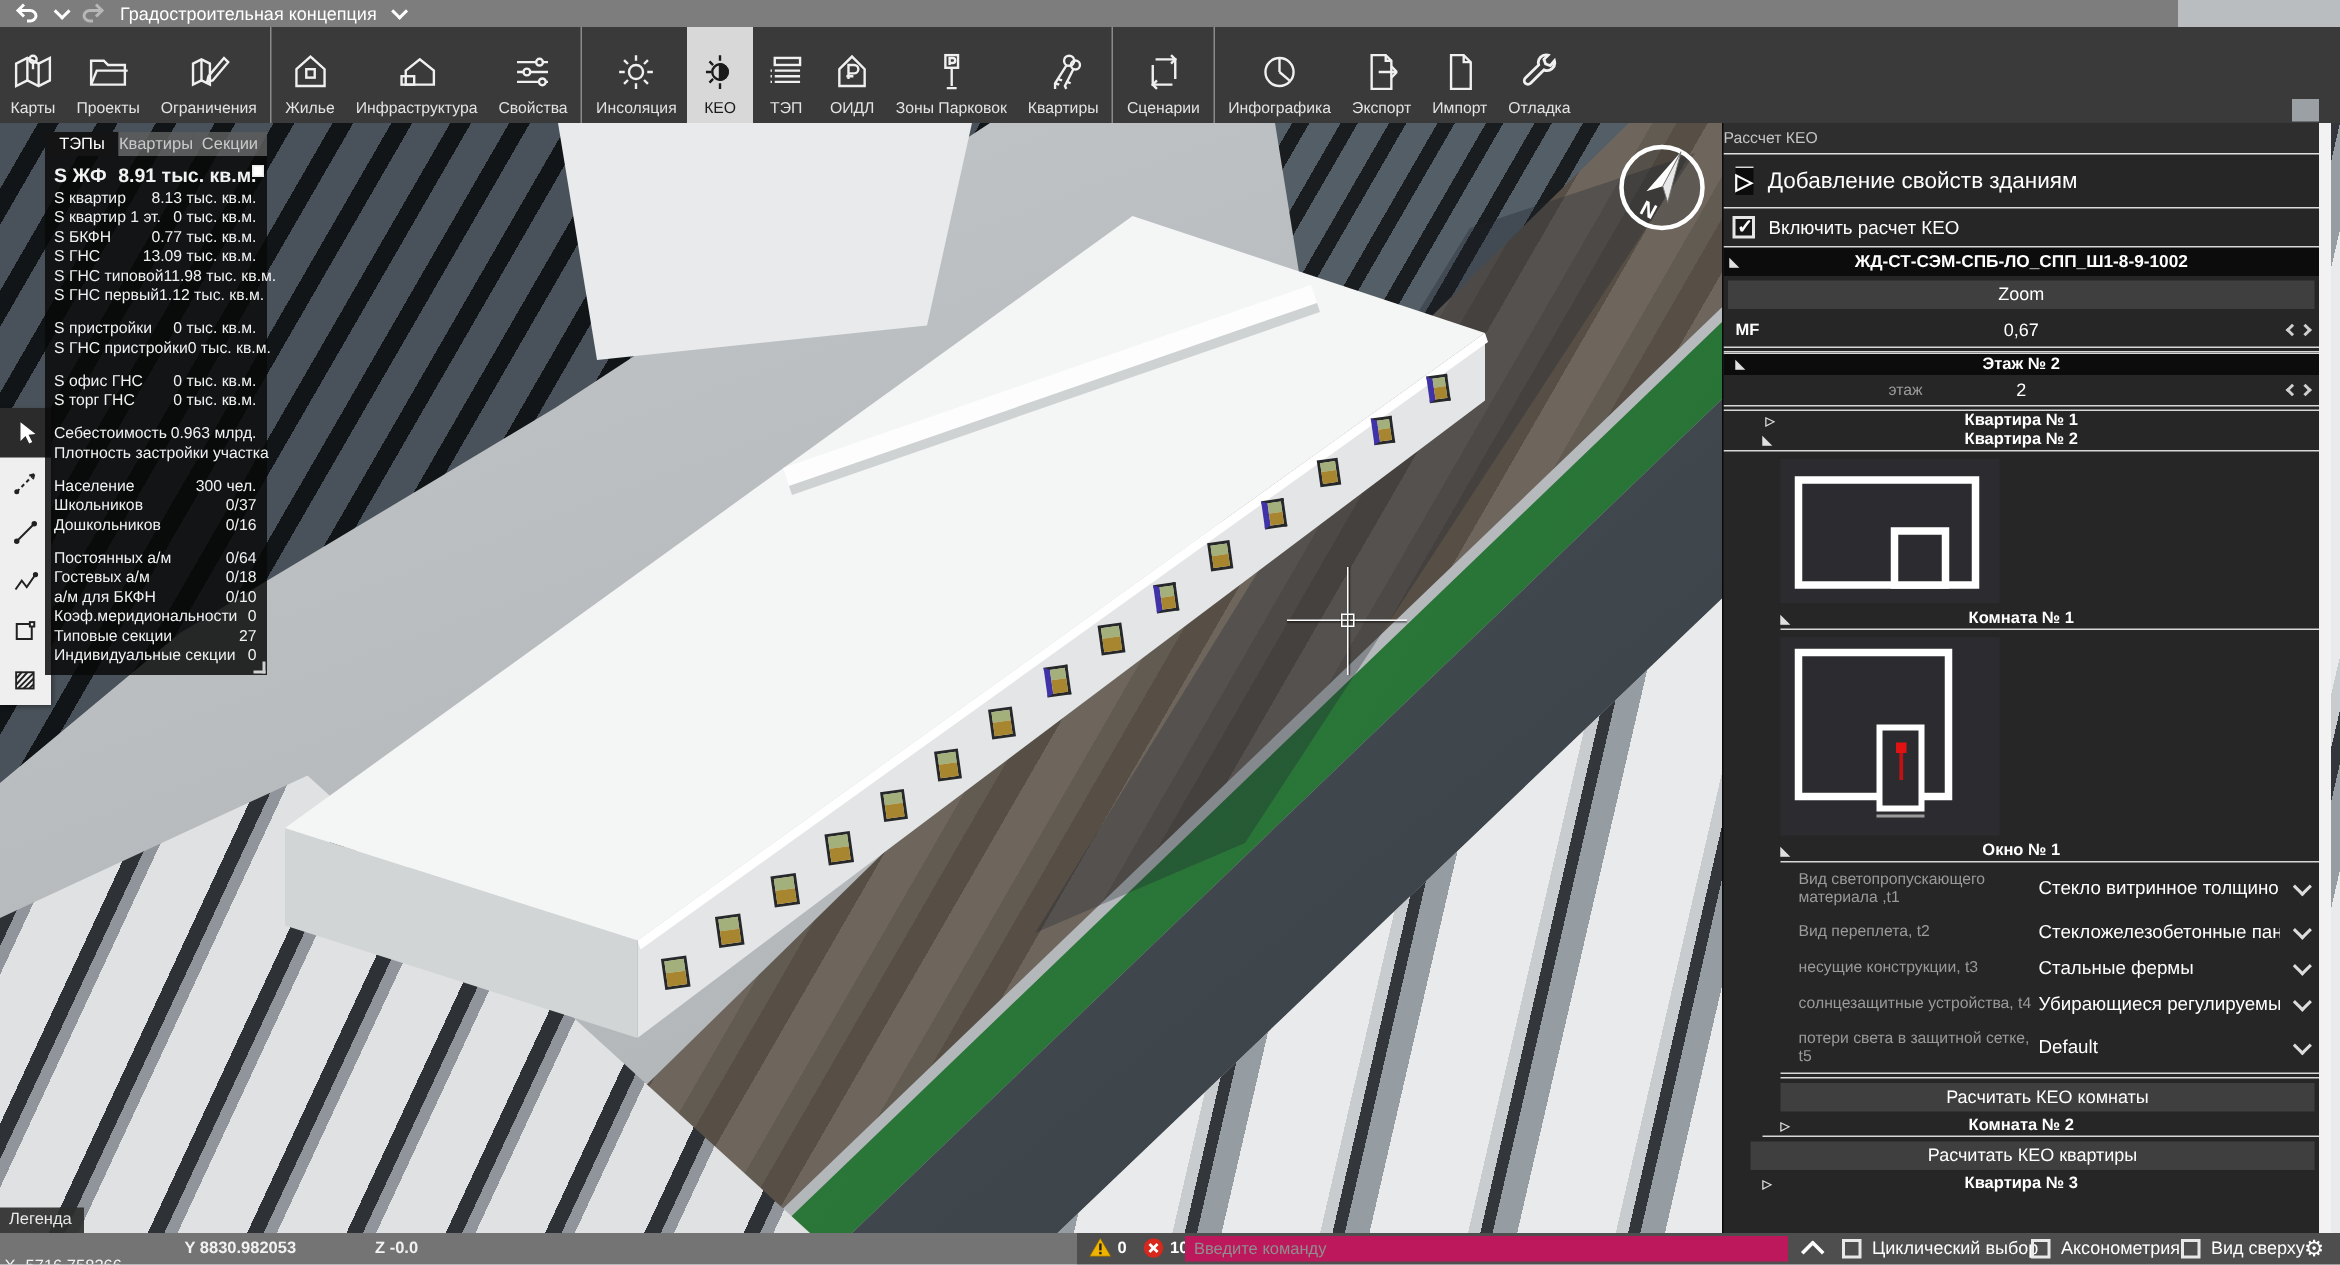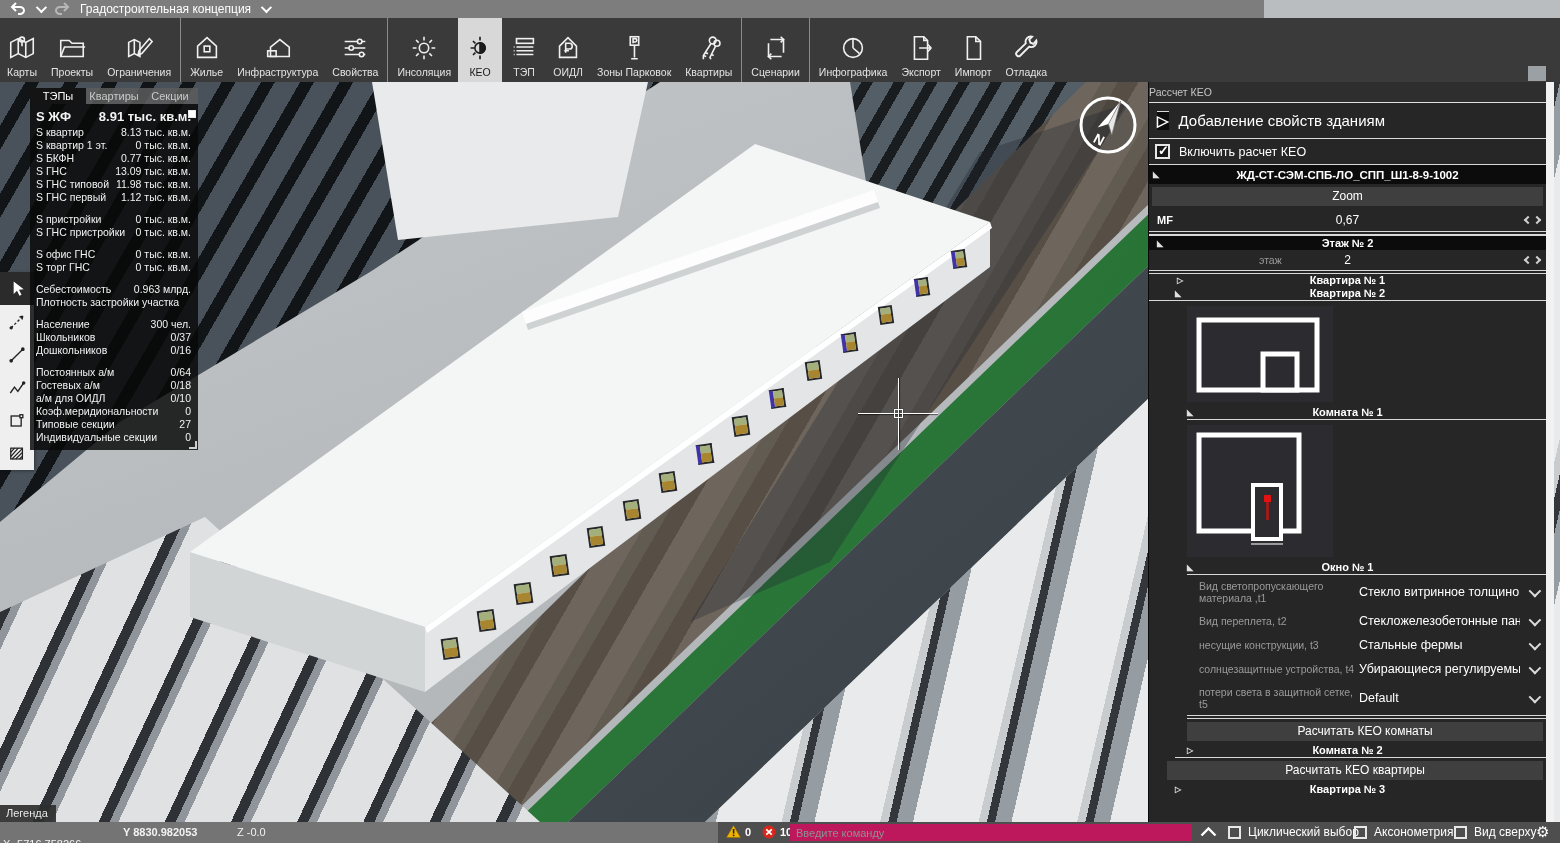--- a/index.html
+++ b/index.html
@@ -1,21 +1,21 @@
 <!DOCTYPE html>
 <html><head>
 <meta charset="utf-8">
 <style>
   * { margin:0; padding:0; box-sizing:border-box; }
   html,body { width:1560px; height:843px; overflow:hidden; background:#b9bdc0;
               font-family:"Liberation Sans", sans-serif; }
   #app { position:relative; width:1560px; height:843px; }
 
   
-  .titlebar { position:absolute; left:0; top:0; width:1264px; height:18px; background:#7d7d7d;
+  .titlebar { position:absolute; left:0; top:0; width:1452px; height:18px; background:#7d7d7d;
               display:flex; align-items:center; gap:10px; padding-left:10px; z-index:40; }
   .titlebar .tb-ic { display:flex; align-items:center; }
   .titlebar .title { color:#fff; font-size:12px; }
   .chev-down { width:8px; height:8px; border-right:2px solid #fff; border-bottom:2px solid #fff;
                transform:rotate(45deg) translateY(-2px); }
 
   
   .toolbar { position:absolute; left:0; top:18px; width:1560px; height:64px; background:#3a3a3a;
              display:flex; align-items:stretch; z-index:40; }
   .tbtn { display:flex; flex-direction:column; align-items:center; justify-content:flex-end;
@@ -73,21 +73,21 @@
   .legend { position:absolute; left:0; bottom:21px; background:rgba(46,46,46,.92); color:#e8e8e8;
             font-size:11px; padding:2px 8px 3px 6px; z-index:30; }
 
   
   .ltools { position:absolute; left:0; top:272px; width:34px; background:#efefef; z-index:30;
             box-shadow:1px 1px 3px rgba(0,0,0,.35); }
   .ltool { width:34px; height:33px; display:flex; align-items:center; justify-content:center; cursor:pointer; }
   .ltool.active { background:#2b2b2b; }
 
   
-  .tep { position:absolute; left:30px; top:88px; width:168px; z-index:30; font-size:10.5px; }
+  .tep { position:absolute; left:30px; top:88px; width:148px; z-index:30; font-size:10.5px; }
   .tep-tabs { display:flex; height:16px; }
   .tep-tab { flex:1; text-align:center; font-size:11px; line-height:16px; color:#c9c9c9;
              background:rgba(92,92,92,.85); cursor:pointer; }
   .tep-tab.active { background:#141414; color:#fff; }
   .tep-body { position:relative; background:rgba(8,8,8,.84); color:#f2f2f2; padding:4px 7px 6px 6px; }
   .tep-row { display:flex; justify-content:space-between; line-height:13px; white-space:nowrap; }
   .tep-row.big { font-size:13px; font-weight:bold; line-height:18px; }
   .tep-row.gap { margin-top:9px; }
   .tep-check { position:absolute; right:2px; top:6px; width:8px; height:8px; border:1px solid #e8e8e8;
                background:#fff; }
@@ -136,21 +136,21 @@
   .rp-fvalue { flex:1; color:#fff; font-size:12.5px; white-space:nowrap; overflow:hidden; }
   .dd-chev { position:absolute; right:8px; width:9px; height:9px; border-right:2px solid #dcdcdc;
              border-bottom:2px solid #dcdcdc; transform:rotate(45deg) translateY(-2px); }
 
   
   .statusbar { position:absolute; left:0; top:822px; width:1560px; height:21px; background:#747474;
                z-index:40; font-size:11px; color:#f2f2f2; }
   .sb-dark { position:absolute; left:718px; top:0; right:0; height:21px; background:#4e4e4e; }
   .sb-x { position:absolute; left:3px;  top:4px; font-weight:normal;margin-top:12px; }
   .sb-y { position:absolute; left:123px; top:4px; font-weight:bold; }
-  .sb-z { position:absolute; left:237px; top:4px; font-weight:normal; }
+  .sb-z { position:absolute; left:250px; top:4px; font-weight:bold; }
   .sb-warn { position:absolute; left:726px; top:3px; display:flex; align-items:center; gap:4px; }
   .sb-err  { position:absolute; left:762px; top:3px; display:flex; align-items:center; gap:4px; }
   .sb-count { font-weight:bold; color:#fff; }
   .sb-input { position:absolute; left:790px; top:2px; width:402px; height:17px; background:#be185d;
               border:none; outline:none; color:#ddd; font-size:11px; padding-left:6px;
               font-family:"Liberation Sans",sans-serif; }
   .sb-input::placeholder { color:#8f8f8f; }
   .sb-chevup { position:absolute; left:1200px; top:5px; }
   .sb-check { position:absolute; top:3px; display:flex; align-items:center; gap:7px; font-size:12px; color:#fff; }
   .sb-cbx { width:13px; height:13px; border:2px solid #e8e8e8; background:transparent; }
@@ -527,21 +527,21 @@
         </div>
       <div class="tep-row gap">
           <span>Постоянных а/м</span>
           <span>0/64</span>
         </div>
       <div class="tep-row">
           <span>Гостевых а/м</span>
           <span>0/18</span>
         </div>
       <div class="tep-row">
-          <span>а/м для ОИДЛ</span>
+          <span>а/м для БКФН</span>
           <span>0/10</span>
         </div>
       <div class="tep-row">
           <span>Коэф.меридиональности</span>
           <span>0</span>
         </div>
       <div class="tep-row">
           <span>Типовые секции</span>
           <span>27</span>
         </div>

